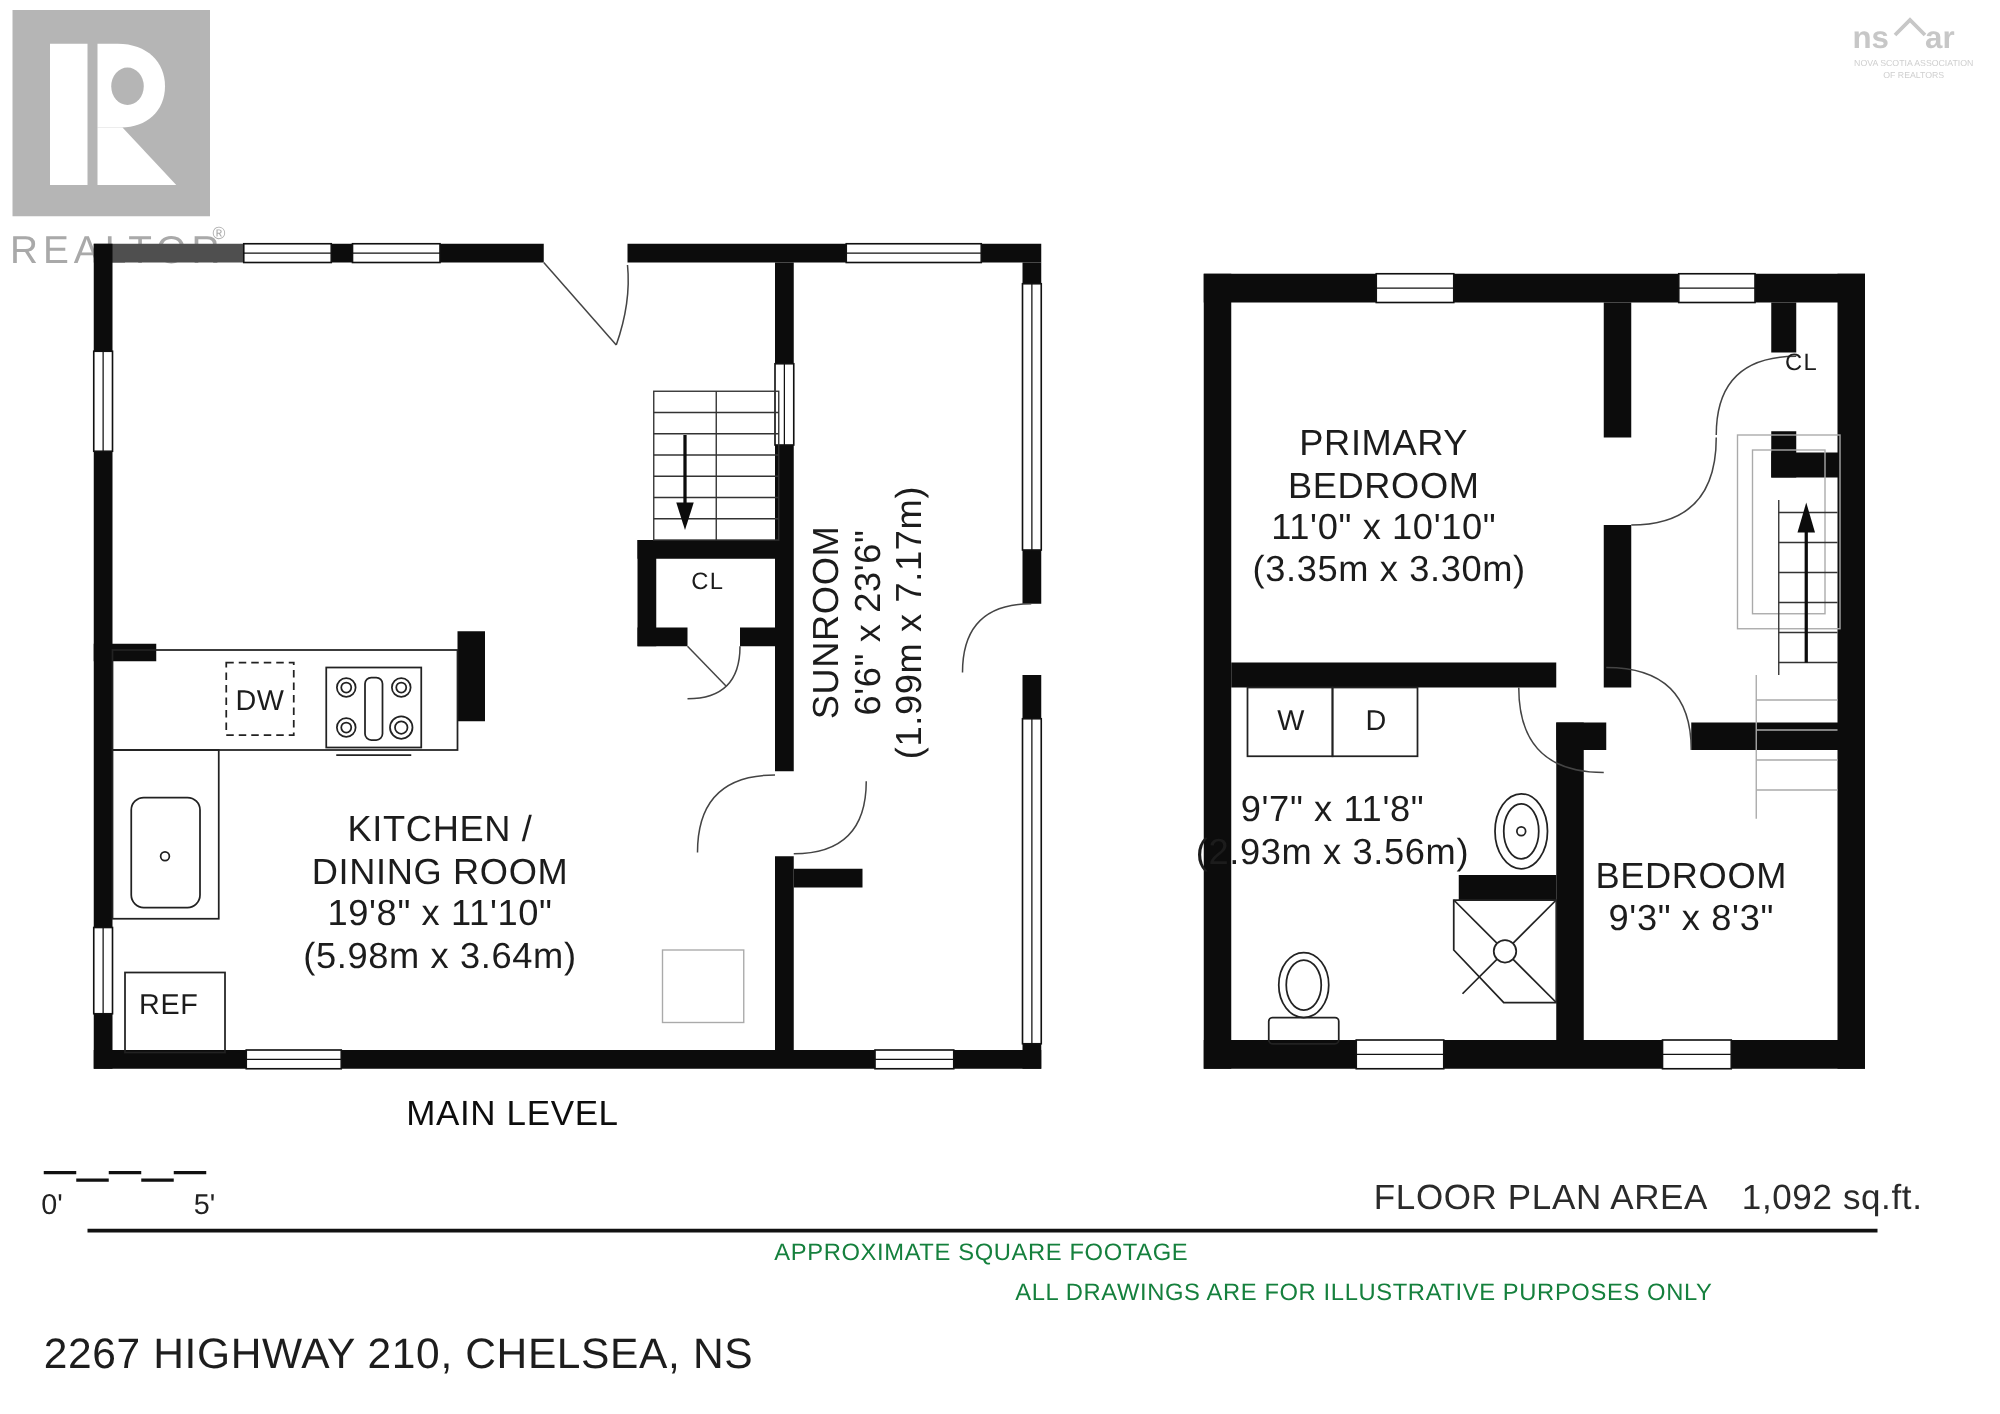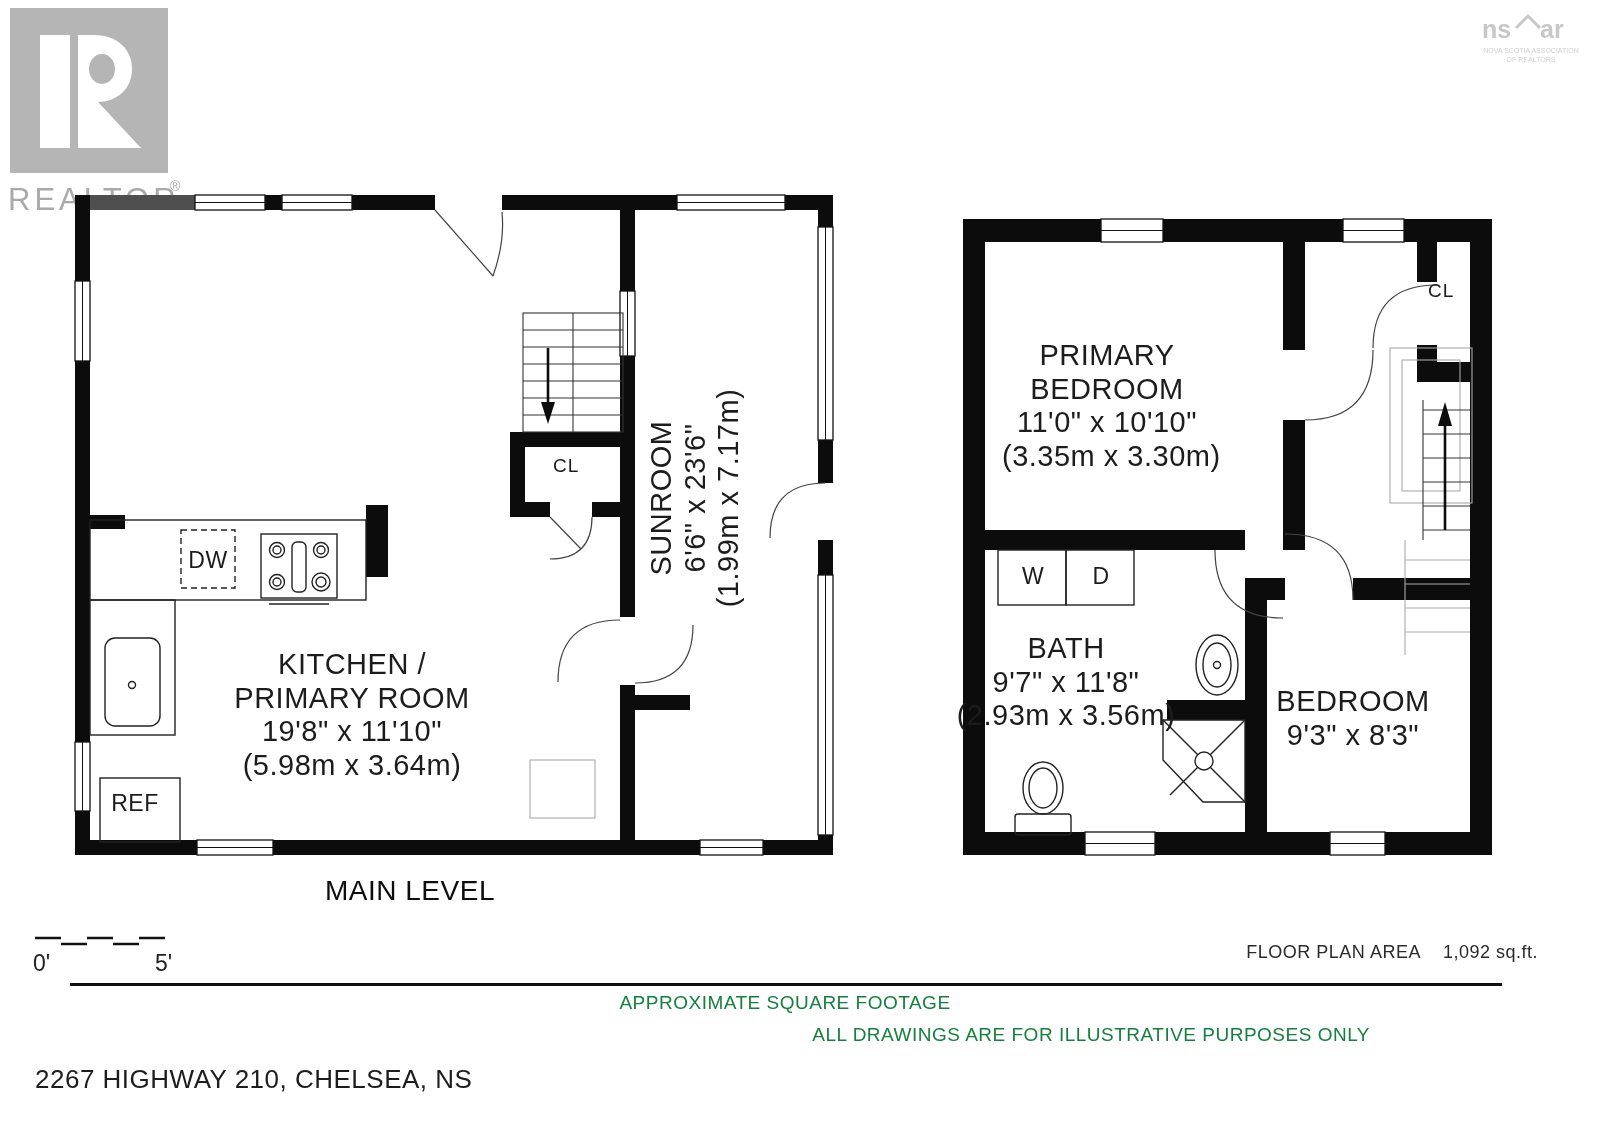--- a/index.html
+++ b/index.html
@@ -7,23 +7,23 @@
           font-family:"Liberation Sans", sans-serif;color:#1b1b1b;}
   .abs{position:absolute;}
   .room-label{position:absolute;text-align:center;color:#1c1c1c;line-height:1.16;letter-spacing:.5px;}
   .rname{font-size:29px;}
   .rdim{font-size:29px;white-space:nowrap;}
   .cl-label{position:absolute;font-size:19px;letter-spacing:1px;color:#1c1c1c;}
   .fixture-label{position:absolute;font-size:23px;letter-spacing:.5px;color:#1c1c1c;text-align:center;}
   .level-title{position:absolute;font-size:28px;font-weight:400;letter-spacing:.5px;color:#0d0d0d;text-align:center;}
   .rotated{transform:rotate(-90deg);transform-origin:center center;}
   .rule{position:absolute;background:#111;}
-  .footer-area{position:absolute;font-size:18px;color:#2a2a2a;letter-spacing:.5px;}
+  .footer-area{position:absolute;font-size:28px;color:#2a2a2a;letter-spacing:.5px;}
   .disclaimer{position:absolute;width:1170px;left:200px;text-align:center;font-size:19px;color:#15803d;letter-spacing:.5px;}
-  .address{position:absolute;font-size:26px;color:#1d1d1d;letter-spacing:.5px;}
+  .address{position:absolute;font-size:34px;color:#1d1d1d;letter-spacing:.5px;}
   .scale-label{position:absolute;font-size:23px;color:#222;}
   .wall{fill:#0c0c0c;}
   .wallgray{fill:#4f4f4f;}
   .thin{fill:none;stroke:#222;stroke-width:1.4px;}
   .thin2{fill:none;stroke:#333;stroke-width:1.1px;}
   .lt{fill:none;stroke:#aaa;stroke-width:1.1px;}
   .win{fill:#fff;stroke:#111;stroke-width:1.3px;}
   .winline{stroke:#111;stroke-width:1px;}
   .arc{fill:none;stroke:#444;stroke-width:1.2px;}
   .arrow{stroke:#0c0c0c;stroke-width:2.6px;}
@@ -233,21 +233,21 @@
       <g>
         <ellipse class="thin" cx="98" cy="588" rx="20" ry="26"></ellipse>
         <ellipse class="thin" cx="98" cy="588" rx="14" ry="20"></ellipse>
         <rect class="thin" x="70" y="614" width="56" height="21" rx="3"></rect>
       </g>
     </g>
   </svg>
 
 
   <div class="room-label" style="left:222px;top:648px;width:260px;">
-    <div class="rname">KITCHEN / PRIMARY ROOM</div>
+    <div class="rname">KITCHEN / DINING ROOM</div>
     <div class="rdim">19'8" x 11'10"</div>
     <div class="rdim">(5.98m x 3.64m)</div>
   </div>
 
   <div class="room-label rotated" style="left:545px;top:438px;width:320px;height:120px;">
     <div class="rname">SUNROOM</div>
     <div class="rdim">6'6" x 23'6"</div>
     <div class="rdim">(1.99m x 7.17m)</div>
   </div>
 
@@ -255,21 +255,20 @@
   <div class="fixture-label" style="left:178px;top:547px;width:60px;">DW</div>
   <div class="fixture-label" style="left:102px;top:790px;width:66px;">REF</div>
 
   <div class="room-label" style="left:1002px;top:339px;width:210px;">
     <div class="rname">PRIMARY BEDROOM</div>
     <div class="rdim">11'0" x 10'10"</div>
     <div class="rdim">(3.35m x 3.30m)</div>
   </div>
 
   <div class="room-label" style="left:941px;top:632px;width:250px;">
-    <div class="rname">BATH</div>
     <div class="rdim">9'7" x 11'8"</div>
     <div class="rdim">(2.93m x 3.56m)</div>
   </div>
 
   <div class="room-label" style="left:1228px;top:685px;width:250px;">
     <div class="rname">BEDROOM</div>
     <div class="rdim">9'3" x 8'3"</div>
   </div>
 
   <div class="cl-label" style="left:1428px;top:280px;">CL</div>

